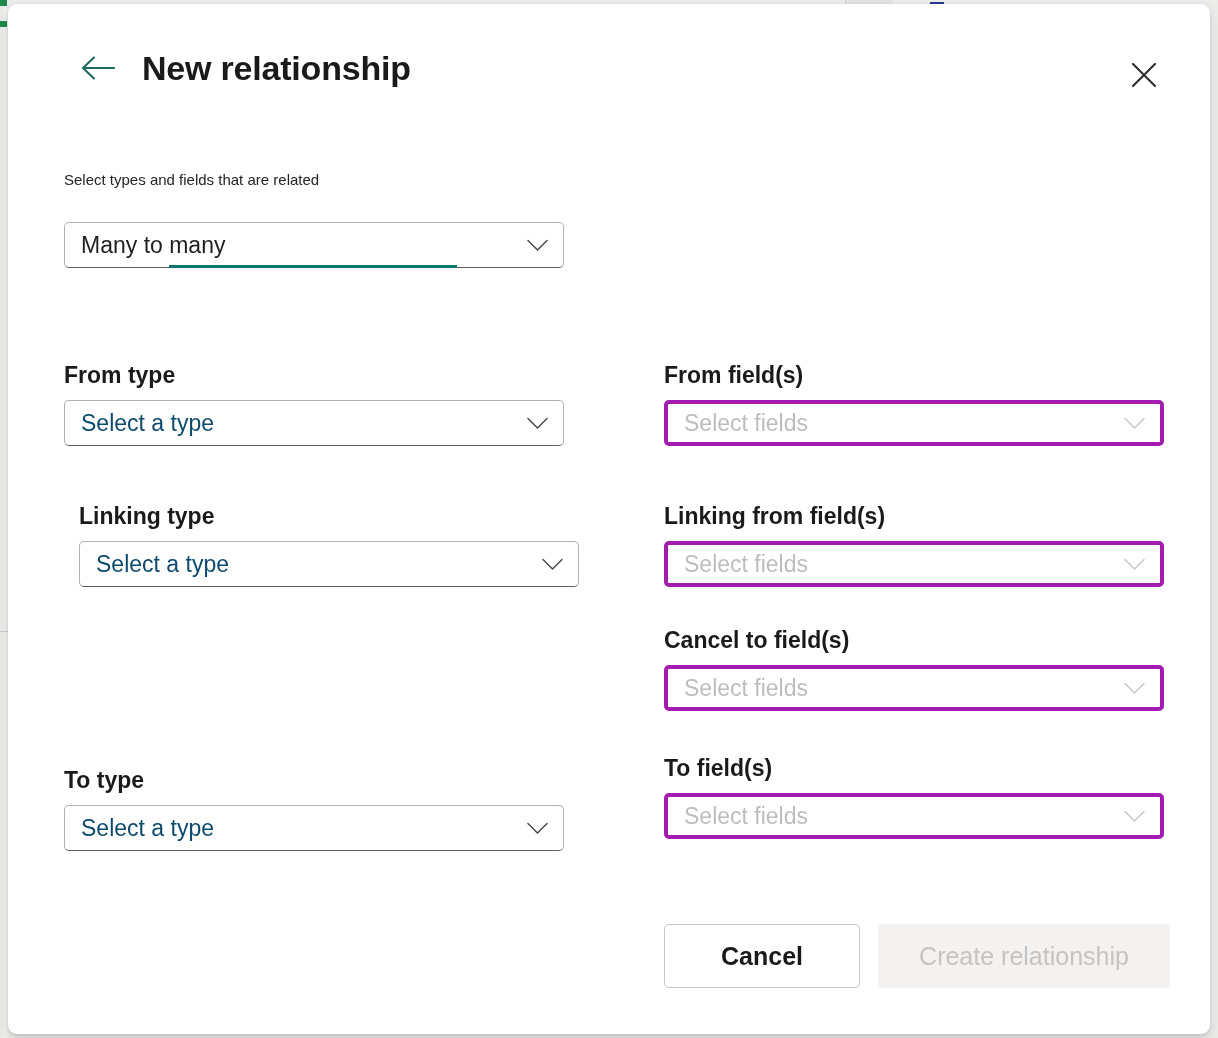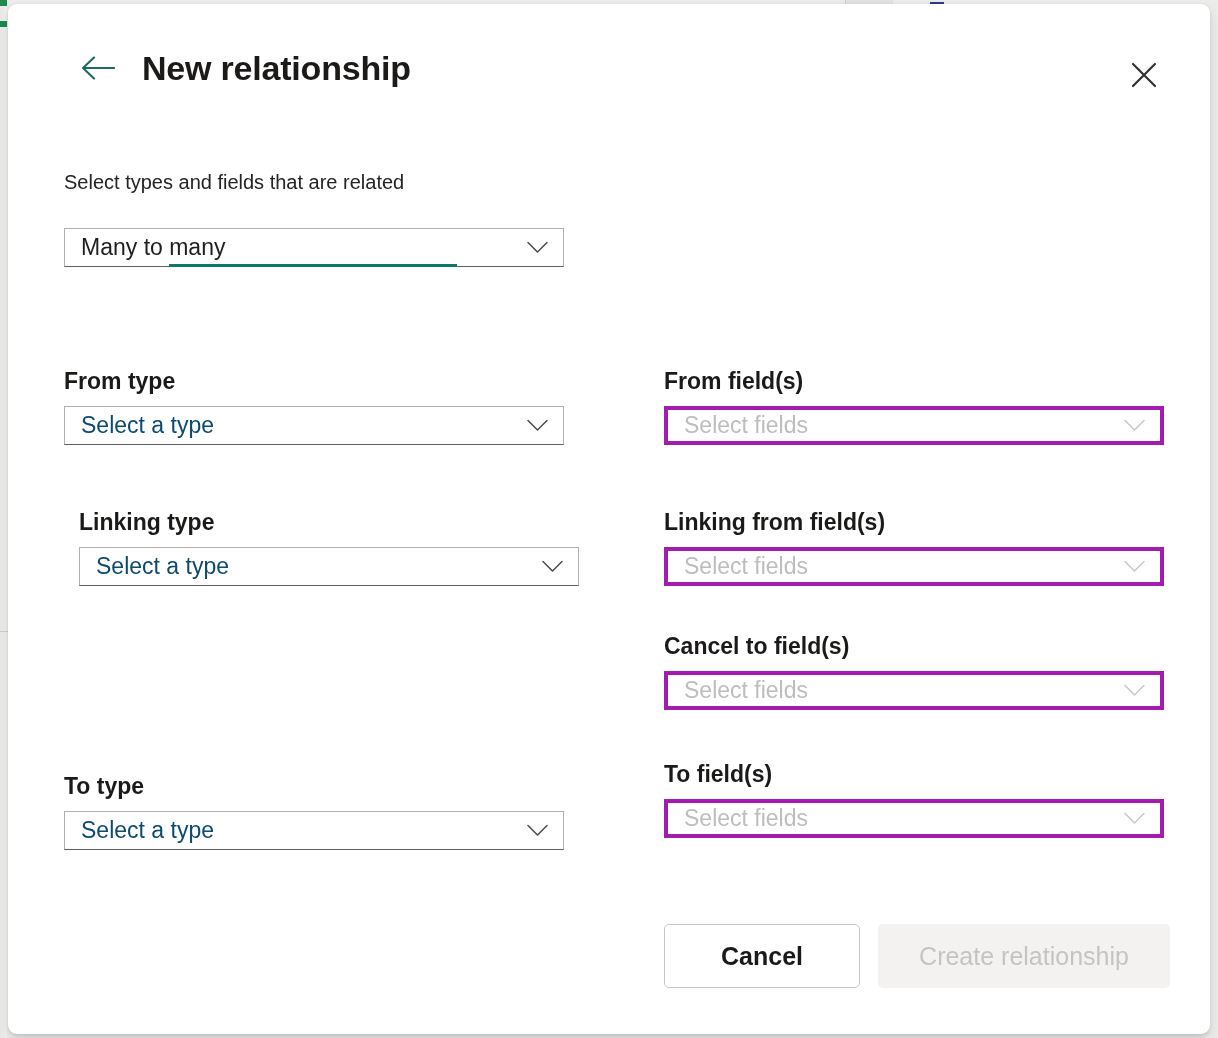--- a/index.html
+++ b/index.html
@@ -118,21 +118,21 @@
     display: flex;
     align-items: center;
     justify-content: center;
     background: transparent;
     border: none;
     cursor: pointer;
   }
 
   
   .subtitle {
-    font-size: 20px;
+    font-size: 15px;
     color: #242424;
     margin-top: 49px;
     margin-left: 8px;
     font-weight: 400;
   }
 
   
   .grid {
     position: relative;
     margin-top: 34px;
@@ -146,22 +146,22 @@
   .field-label {
     font-size: 23px;
     font-weight: 700;
     color: #1b1a19;
     margin-bottom: 11px;
     white-space: nowrap;
   }
 
   .dropdown {
     position: relative;
-    height: 39px;
-    border-radius: 0;
+    height: 46px;
+    border-radius: 5px;
     background: #ffffff;
     display: flex;
     align-items: center;
     padding: 0 14px 0 16px;
     cursor: pointer;
     user-select: none;
   }
 
   
   .dropdown.enabled {

